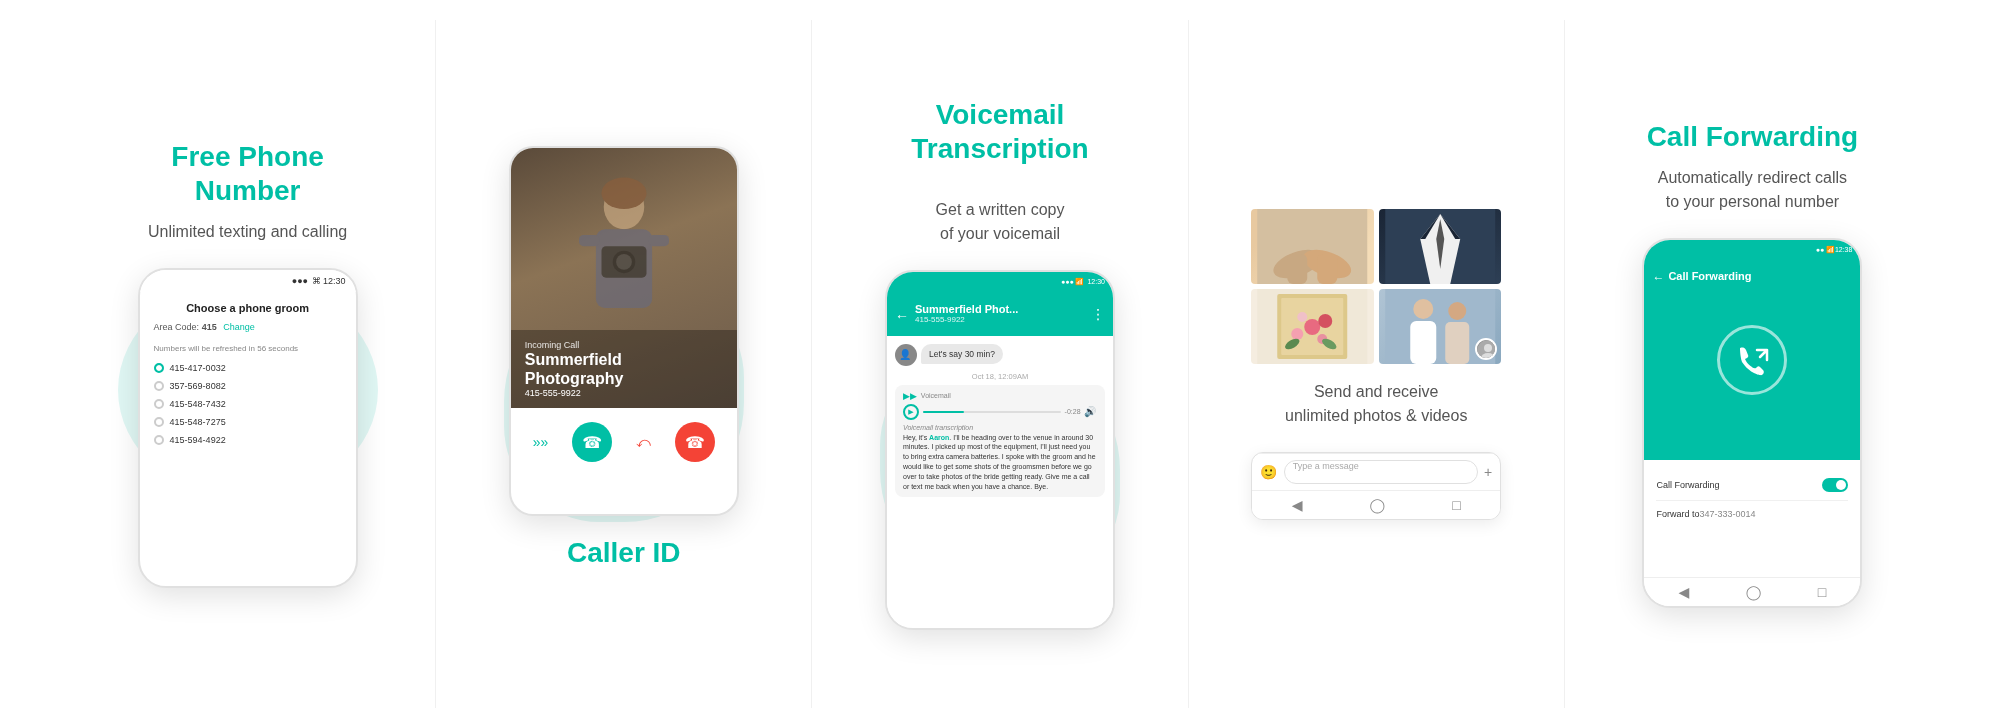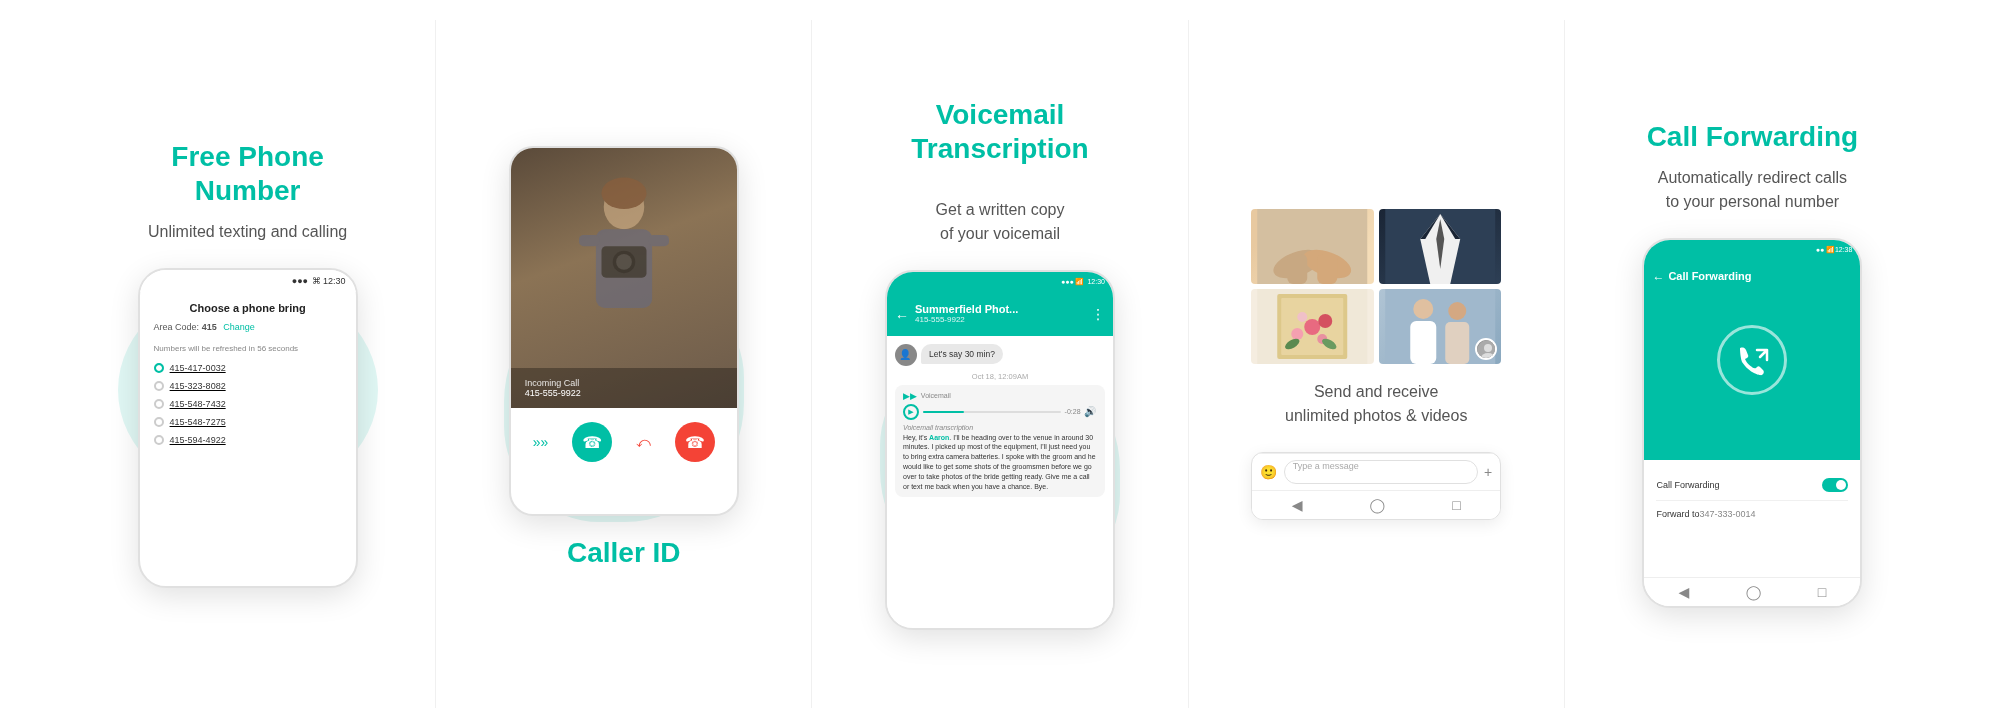--- a/index.html
+++ b/index.html
@@ -106,21 +106,20 @@
     }
     .area-code-row span.bold { font-weight: 700; }
     .area-code-row span.change { color: #00bfa5; }
     .refresh-text {
       font-size: 8px;
       color: #888;
       margin-bottom: 10px;
     }
     .phone-number-list {
       list-style: none;
-      text-decoration: underline;
     }
     .phone-number-list li {
       display: flex;
       align-items: center;
       gap: 6px;
       margin-bottom: 8px;
       font-size: 9px;
       color: #333;
     }
     .radio-circle {
@@ -528,35 +527,35 @@
         <h2 class="feature-title" style="white-space:pre-line;">Free Phone
 Number</h2>
         <p class="feature-desc">Unlimited texting and calling</p>
         <div class="phone-mockup">
           <div class="phone-status-bar">
             <span style="margin-right:4px;">●●●</span>
             <span style="margin-right:2px;">⌘</span>
             <span>12:30</span>
           </div>
           <div class="phone-inner">
-            <h3>Choose a phone bring</h3>
+            <h3>Choose a phone groom</h3>
             <div class="area-code-row">
               <span>Area Code:</span>
               <span class="bold"> <strong>415</strong></span>
               <span class="change" style="color:#00bfa5;margin-left:4px;">Change</span>
             </div>
             <div class="refresh-text">Numbers will be refreshed in 56 seconds</div>
             <ul class="phone-number-list">
               <li>
                 <div class="radio-circle selected"></div>
                 <span>415-417-0032</span>
               </li>
               <li>
                 <div class="radio-circle"></div>
-                <span>415-323-8082</span>
+                <span>357-569-8082</span>
               </li>
               <li>
                 <div class="radio-circle"></div>
                 <span>415-548-7432</span>
               </li>
               <li>
                 <div class="radio-circle"></div>
                 <span>415-548-7275</span>
               </li>
               <li>
@@ -589,20 +588,22 @@
                 <rect x="30" y="65" width="40" height="28" rx="4" fill="#333"></rect>
                 <circle cx="50" cy="79" r="10" fill="#222"></circle>
                 <circle cx="50" cy="79" r="7" fill="#444"></circle>
 
                 <rect x="10" y="55" width="18" height="10" rx="4" fill="#6a6a7a"></rect>
                 <rect x="72" y="55" width="18" height="10" rx="4" fill="#6a6a7a"></rect>
               </svg>
             </div>
             <div class="caller-id-overlay">
               <div class="incoming-call-label">Incoming Call</div>
+              <div class="caller-name" style="white-space:pre-line;">Summerfield
+Photography</div>
               <div class="caller-number">415-555-9922</div>
             </div>
           </div>
           <div class="call-buttons">
             <div class="call-btn-forward">»»</div>
             <div class="call-btn-accept">☎</div>
             <div class="call-btn-voicemail">⤺</div>
             <div class="call-btn-decline">☎</div>
           </div>
         </div>

